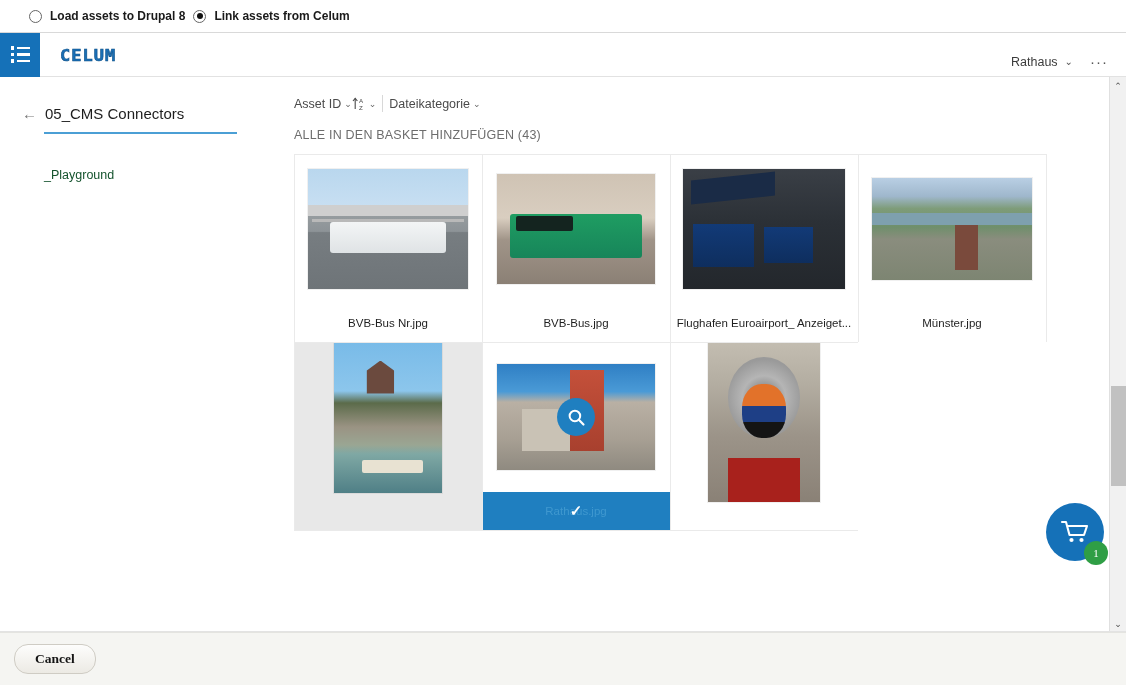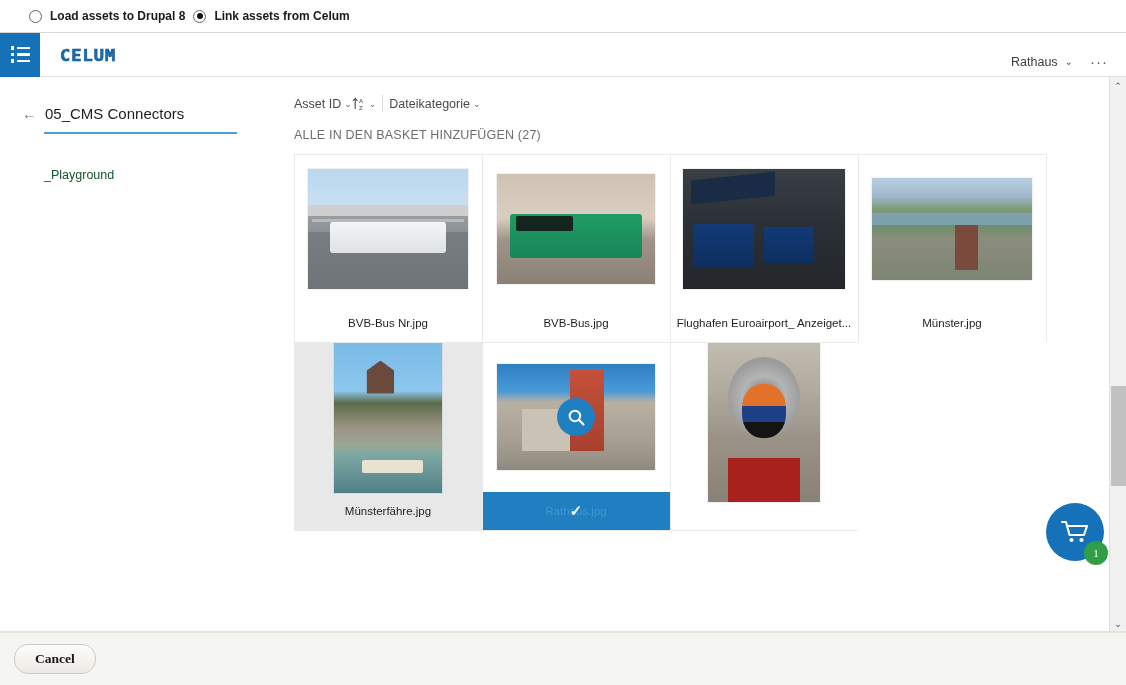--- a/index.html
+++ b/index.html
@@ -482,21 +482,21 @@
           <span class="tb-caret">⌄</span>
         </div>
         <div class="tb-sep"></div>
         <div class="tb-item">
           <span>Dateikategorie</span>
           <span class="tb-caret">⌄</span>
         </div>
       </div>
 
       <div class="add-all">
-        <span>ALLE IN DEN BASKET HINZUFÜGEN (27)</span>
+        <span>ALLE IN DEN BASKET HINZUFÜGEN (43)</span>
       </div>
 
       <div class="grid">
 
         <div class="tile">
           <div class="thumb-area">
             <div class="thumb" style="width:162px;height:122px">
               <div class="ph ph-bus1"></div>
             </div>
           </div>
@@ -538,23 +538,20 @@
           <div class="caption">
             <span>Münster.jpg</span>
           </div>
         </div>
 
         <div class="tile hovered">
           <div class="thumb-area">
             <div class="thumb" style="width:110px;height:152px">
               <div class="ph ph-faehre"></div>
             </div>
-          </div>
-          <div class="caption">
-            <span>Münsterfähre.jpg</span>
           </div>
         </div>
 
         <div class="tile selected">
           <div class="thumb-area">
             <div class="thumb" style="width:160px;height:108px">
               <div class="ph ph-rathaus"></div>
               <div class="magnifier">
                 <svg width="19" height="19" viewBox="0 0 18 18">
                   <circle cx="7.5" cy="7.5" r="5" fill="none" stroke="#fff" stroke-width="1.9"></circle>

